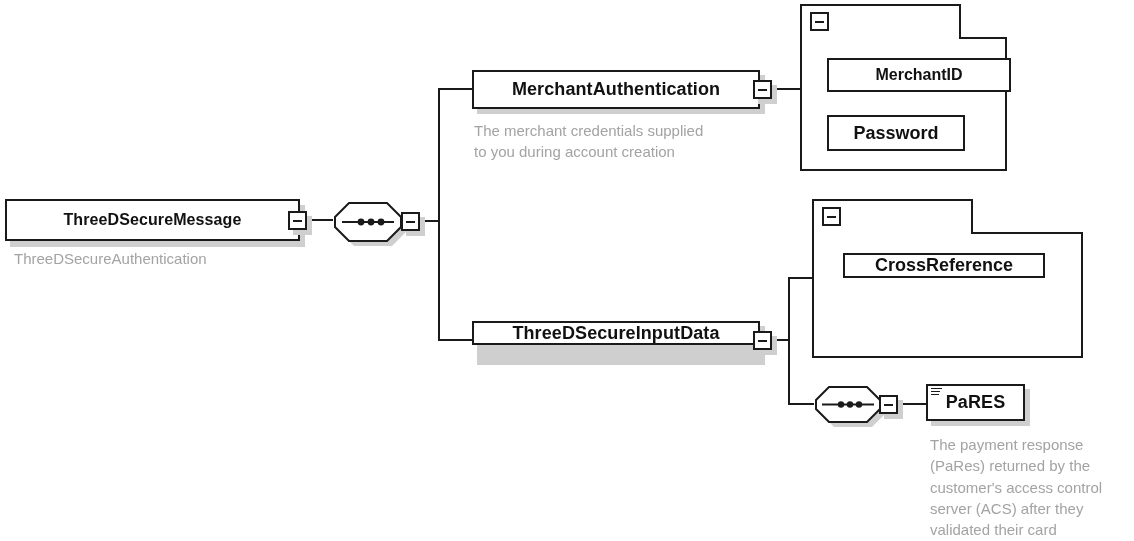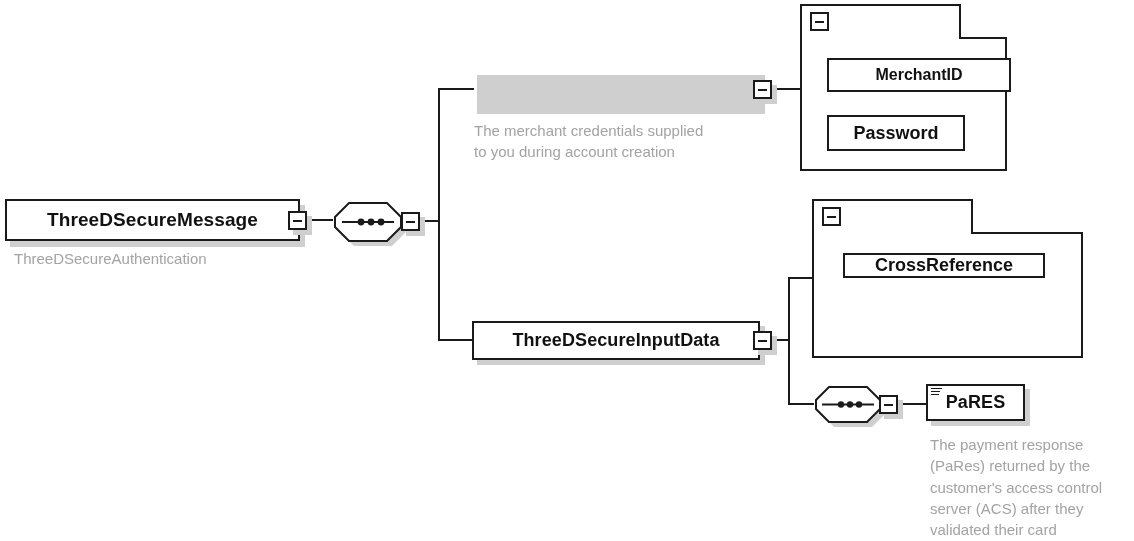--- a/index.html
+++ b/index.html
@@ -147,21 +147,21 @@
   }
   .lines-glyph i:nth-child(2) { width: 85%; }
   .lines-glyph i:nth-child(3) { width: 70%; }
 </style>
 </head>
 <body>
 
 <div id="canvas">
 
   <div class="elem-shadow" style="left:10px; top:205px; width:295px; height:42px;"></div>
-  <div class="elem-box" style="left:5px; top:199px; width:295px; height:42px; font-size:19px;">
+  <div class="elem-box" style="left:5px; top:199px; width:295px; height:42px; font-size:16px;">
     <span>ThreeDSecureMessage</span>
   </div>
   <div class="toggle-shadow" style="left:293px; top:216px;"></div>
   <div class="toggle" style="left:288px; top:211px;"></div>
   <div class="doc-text" style="left:14px; top:248px; width:340px; font-size:15px;">ThreeDSecureAuthentication</div>
 
   <div class="line-h" style="left:307px; top:219px; width:26px;"></div>
 
   <div class="sequence" style="left:330px; top:198px;">
     <svg width="76" height="48" viewBox="0 0 76 48">
@@ -178,20 +178,23 @@
 
   <div class="line-h" style="left:420px; top:220px; width:20px;"></div>
 
   <div class="line-v" style="left:438px; top:88px; height:252px;"></div>
 
   <div class="line-h" style="left:438px; top:88px; width:36px;"></div>
 
   <div class="line-h" style="left:438px; top:339px; width:36px;"></div>
 
   <div class="elem-shadow" style="left:477px; top:75px; width:288px; height:39px;"></div>
+  <div class="elem-box" style="left:472px; top:70px; width:288px; height:39px; font-size:18px;">
+    <span>MerchantAuthentication</span>
+  </div>
   <div class="toggle-shadow" style="left:758px; top:85px;"></div>
   <div class="toggle" style="left:753px; top:80px;"></div>
   <div class="doc-text" style="left:474px; top:120px; width:300px; font-size:15px;">The merchant credentials supplied
 to you during account creation</div>
 
   <div class="line-h" style="left:772px; top:88px; width:30px;"></div>
 
   <div class="attr-container" style="left:800px; top:4px;">
     <svg width="210" height="168" viewBox="0 0 210 168">
       <path d="M1,1 H160 V34 H206 V166 H1 Z" fill="#ffffff" stroke="#1a1a1a" stroke-width="2"></path>
@@ -204,21 +207,21 @@
   <div class="attr-box" style="left:827px; top:58px; width:184px; height:34px; font-size:16px;">
     <span>MerchantID</span>
   </div>
 
   <div class="elem-shadow" style="left:832px; top:120px; width:138px; height:34px;"></div>
   <div class="attr-box" style="left:827px; top:115px; width:138px; height:36px; font-size:18px;">
     <span>Password</span>
   </div>
 
   <div class="elem-shadow" style="left:477px; top:326px; width:288px; height:39px;"></div>
-  <div class="elem-box" style="left:472px; top:321px; width:288px; height:39px; font-size:18px;">
+  <div class="elem-box" style="left:472px; top:321px; width:288px; height:24px; font-size:18px;">
     <span>ThreeDSecureInputData</span>
   </div>
   <div class="toggle-shadow" style="left:758px; top:336px;"></div>
   <div class="toggle" style="left:753px; top:331px;"></div>
 
   <div class="line-h" style="left:772px; top:339px; width:18px;"></div>
   <div class="line-v" style="left:788px; top:277px; height:127px;"></div>
   <div class="line-h" style="left:788px; top:277px; width:26px;"></div>
   <div class="line-h" style="left:788px; top:403px; width:26px;"></div>
 

